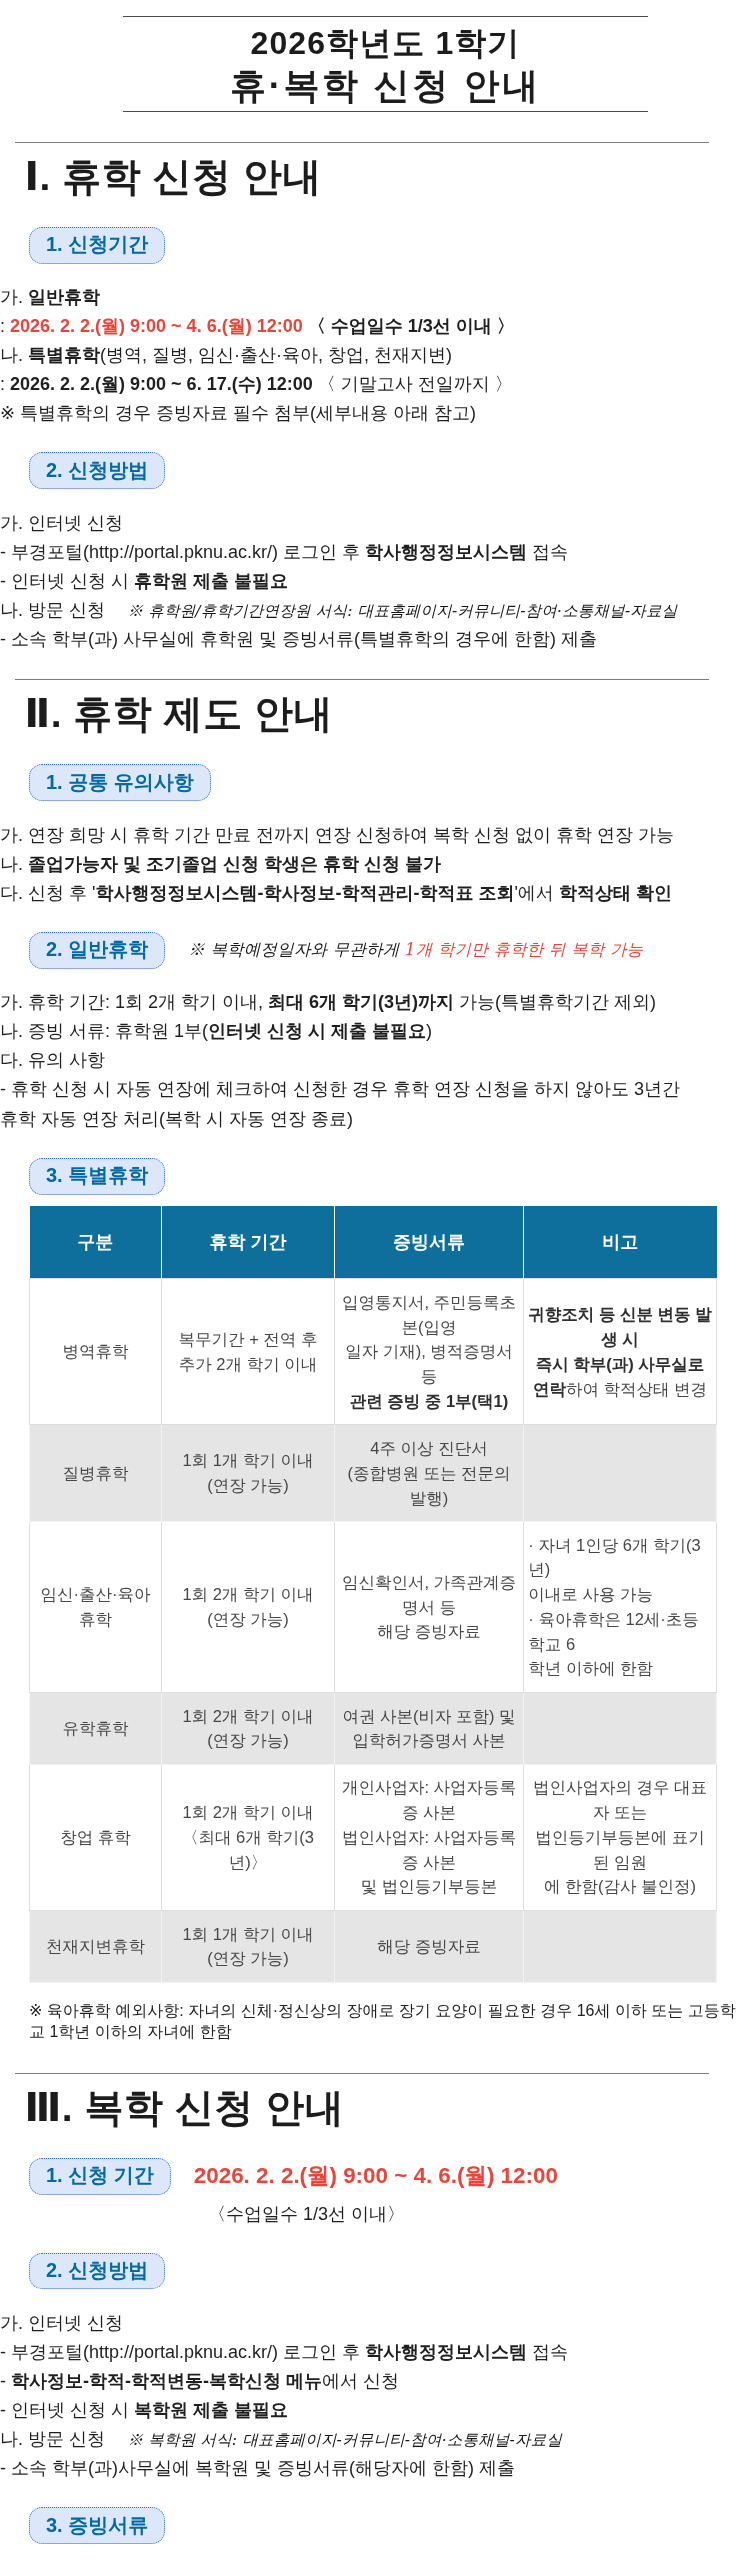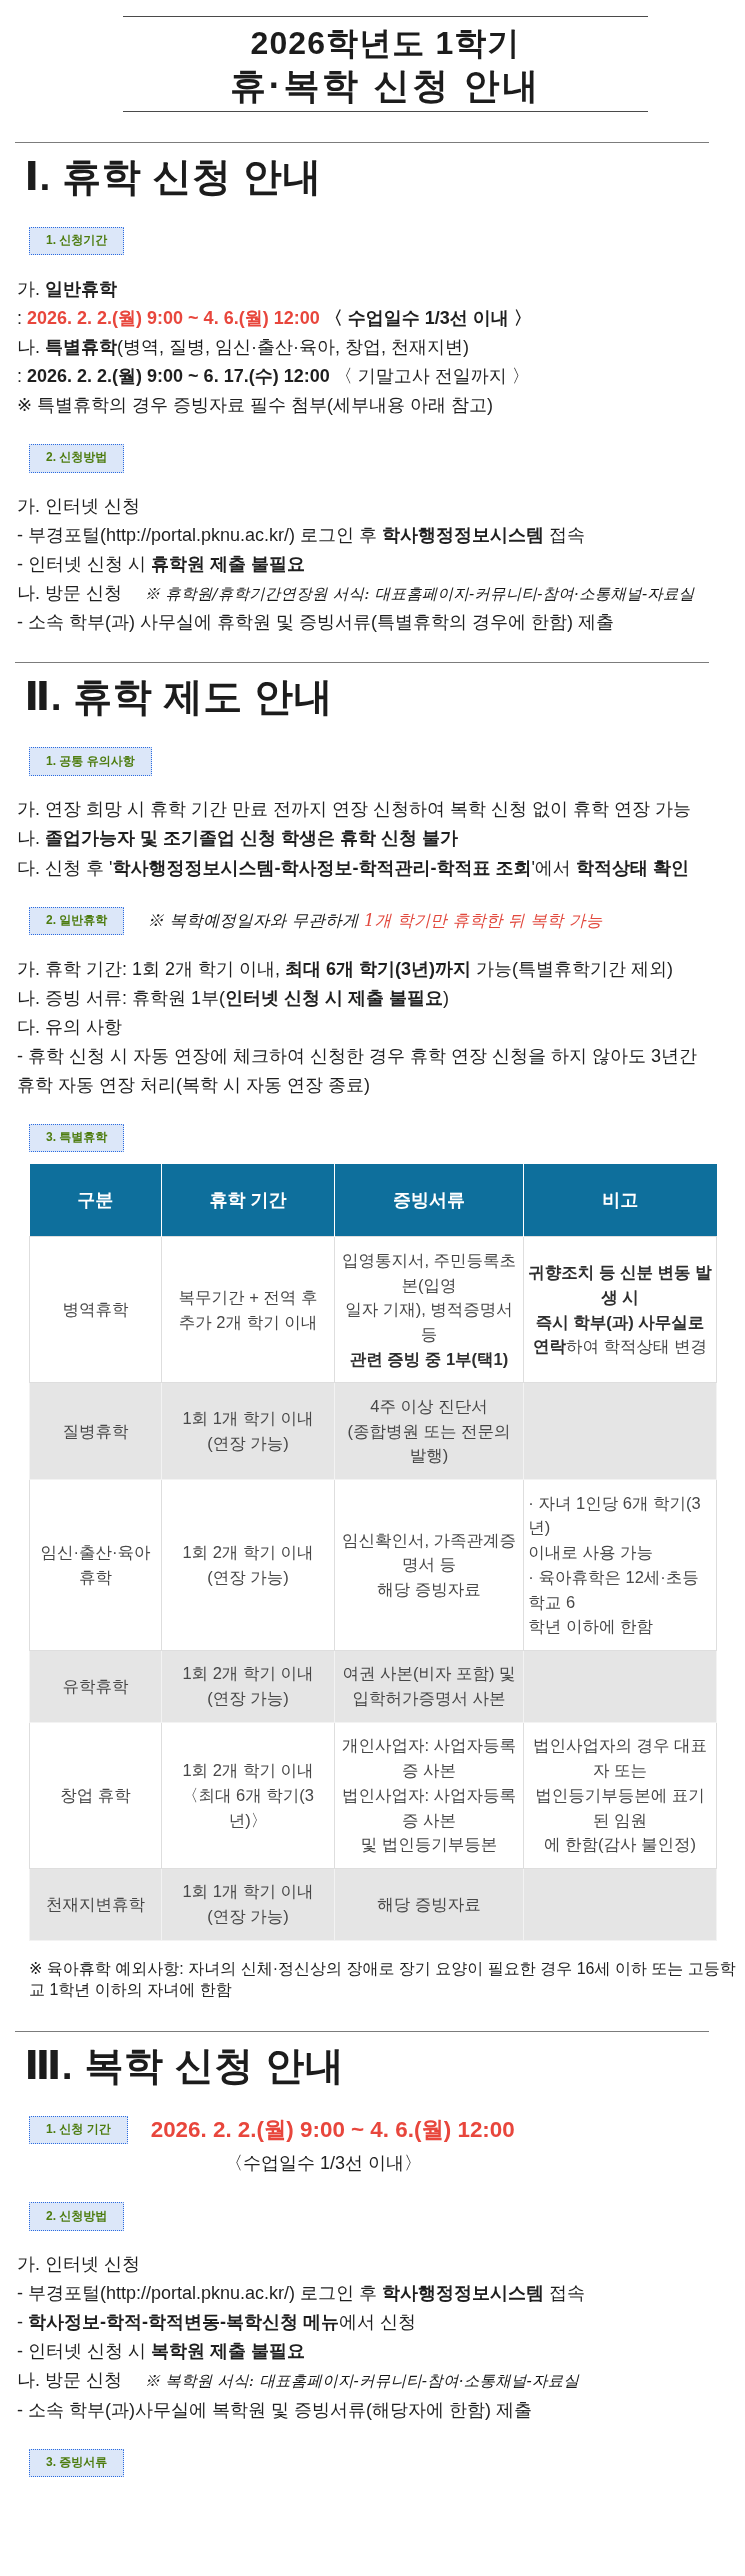--- a/index.html
+++ b/index.html
@@ -22,28 +22,28 @@
     text-align:center;padding:9.6px 0 6.4px 0;
   }
   .t1{font-size:32px;font-weight:800;letter-spacing:1.1px;line-height:1.05;}
   .t2{font-size:36px;font-weight:800;letter-spacing:2.7px;line-height:1.05;margin-top:6.4px;}
   
   hr.sec-div{border:none;border-top:1.1px solid #7c7c7c;margin:30px 37px 0 15px;}
   h2.sec-h{font-size:39px;font-weight:900;margin:14px 0 0 24.5px;letter-spacing:0.5px;line-height:1.05;}
   
   .pill{
     display:inline-block;background:var(--pill_bg);
-    border:1.6px dotted var(--pill_border);border-radius:1px;
-    padding:6.4px 16px 7.5px 16px;font-size:12px;font-weight:700;color:#4d7c0f;
+    border:1.6px dotted var(--pill_border);border-radius:13px;
+    padding:6.4px 16px 7.5px 16px;font-size:20px;font-weight:700;color:#0369a1;
     line-height:1.05;
   }
   .pill-block{margin:29px 0 0 29px;}
   .pill-row{display:flex;align-items:center;gap:23px;margin:29px 0 0 29px;}
   
-  p.ln{margin:10px 0 0 0;font-size:18px;line-height:1.06;color:#1f1f1f;padding-left:17px;}
+  p.ln{margin:10px 0 0 0;font-size:18px;line-height:1.06;color:#1f1f1f;}
   p.first{margin-top:24.5px;}
   .i1{margin-left:42px;}
   .i2{margin-left:59px;}
   .i2c{margin-left:71px;}
   .b{font-weight:700;}
   .date-red{color:var(--accent_red);font-weight:700;}
   .big-red{font-size:22.4px;font-weight:700;color:var(--accent_red);line-height:1.05;}
   .big-black{font-size:21px;margin-top:12.8px;}
   .hand{font-family:"DejaVu Serif",serif;font-style:italic;font-size:15.5px;letter-spacing:0.2px;color:#161616;}
   .hand-red{color:var(--hand_red);}

